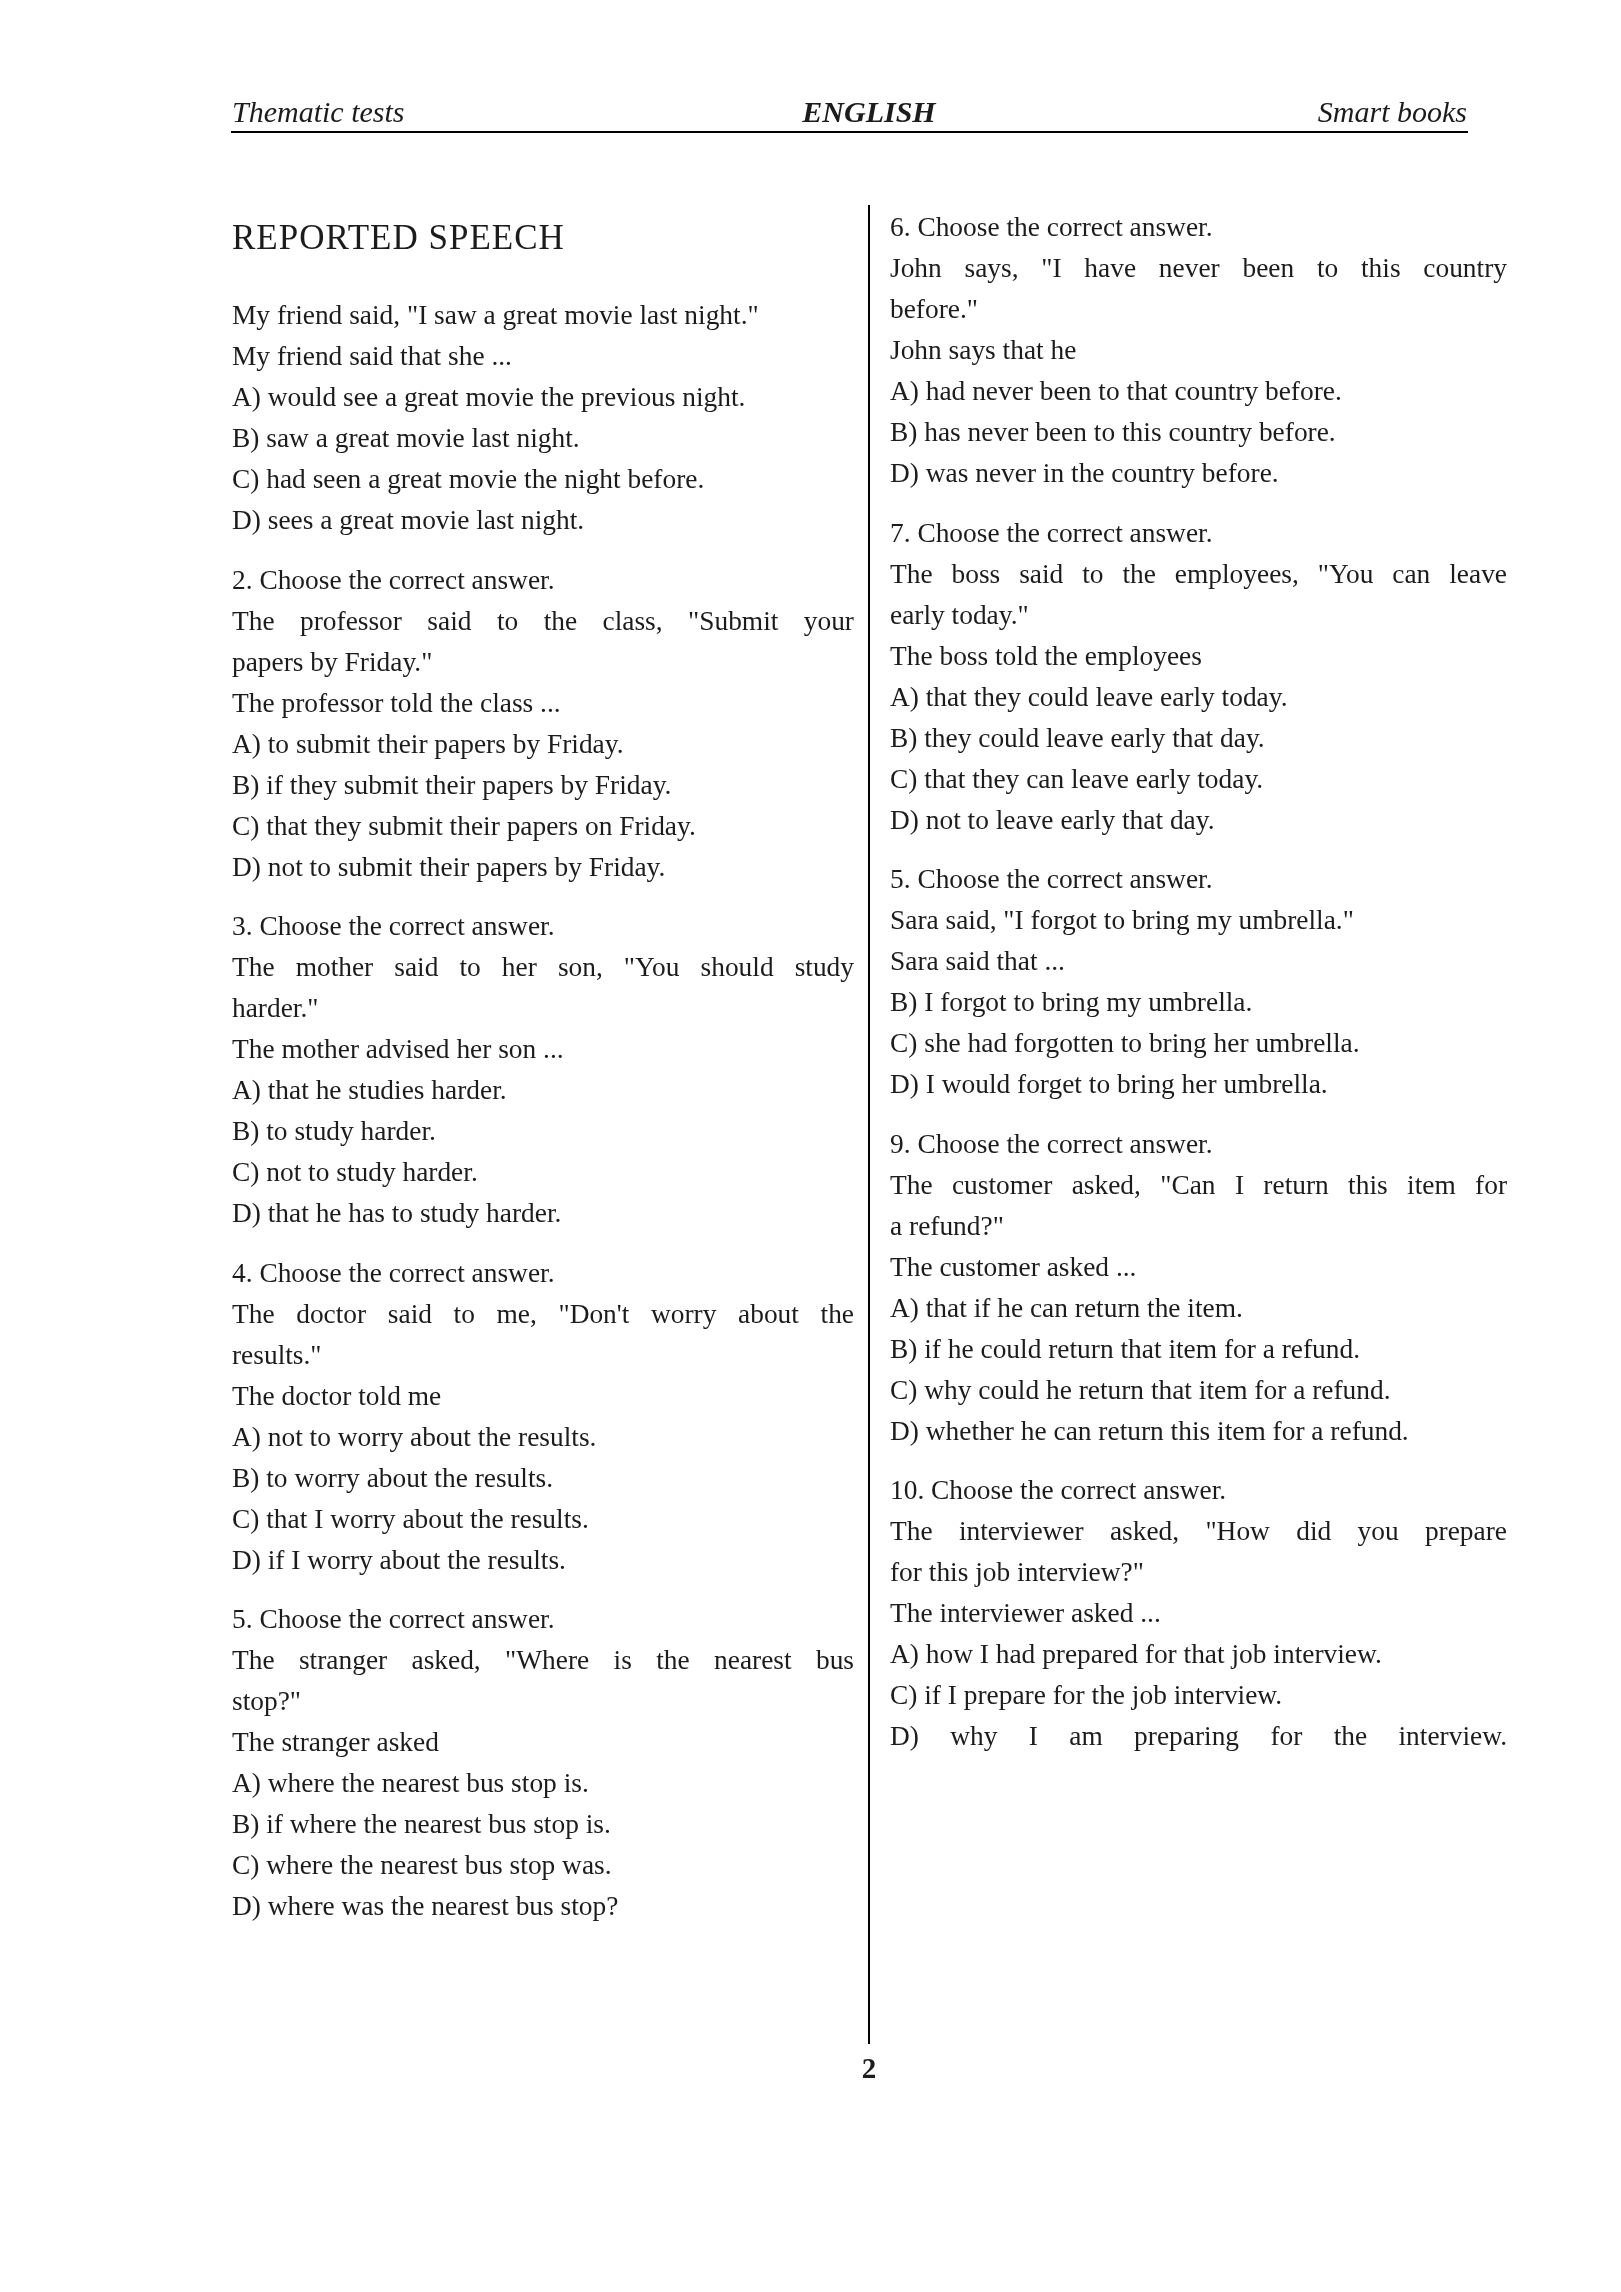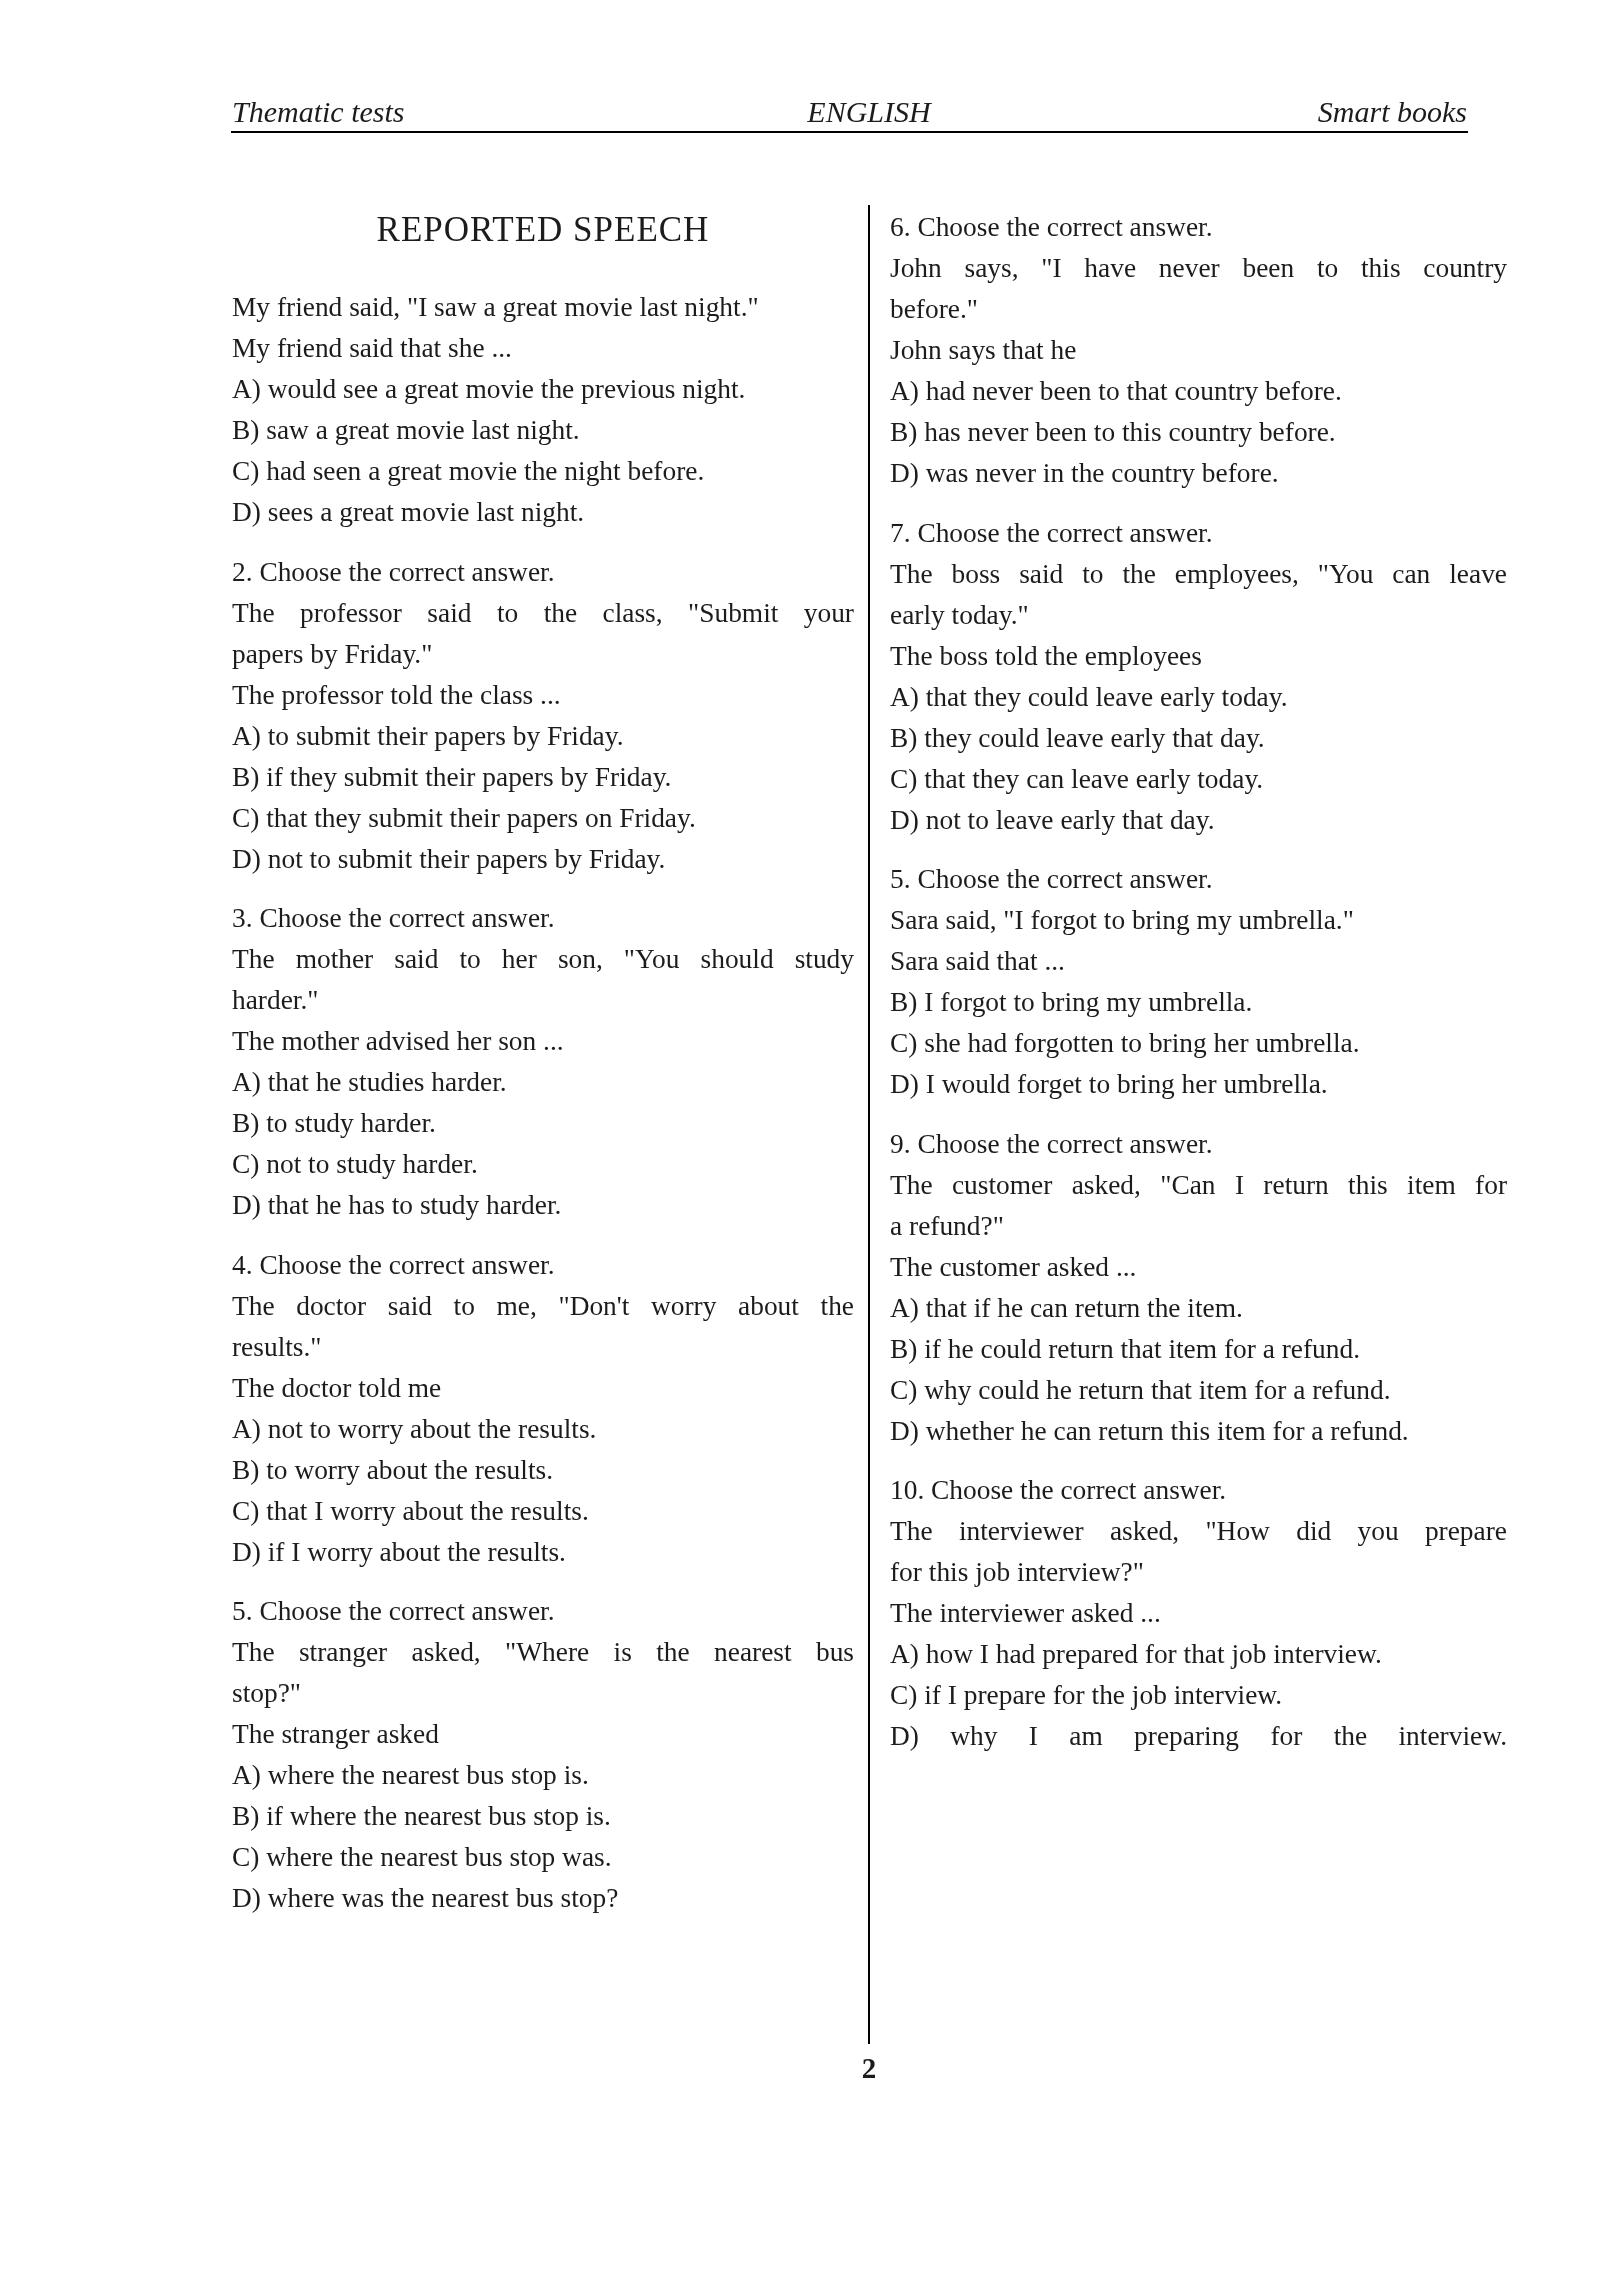--- a/index.html
+++ b/index.html
@@ -7,34 +7,34 @@
     position:relative;
     width:1621px; height:2293px;
     background:#ffffff;
     font-family:"Liberation Serif","DejaVu Serif",serif;
     color:#1c1c1c;
     overflow:hidden;
   }
   
   .hdr-left  { position:absolute; top:95px;  left:232px;  font-style:italic; font-size:30px; }
   .hdr-center{ position:absolute; top:95px;  left:869px;  transform:translateX(-50%);
-               font-style:italic; font-weight:normal; font-size:30px; }
+               font-style:italic; font-weight:bold; font-size:30px; }
   .hdr-right { position:absolute; top:95px;  right:154px; font-style:italic; font-size:30px; }
   .hdr-rule  { position:absolute; left:231px; top:131px; width:1237px; height:2px; background:#000; }
   
   .col-divider { position:absolute; left:868px; top:205px; width:2px; height:1839px; background:#000; }
   
   .col { position:absolute; }
   .col-left  { left:232px; top:208px; width:622px; }
   .col-right { left:890px; top:207px; width:617px; }
   .doc-title {
-    text-align:center;
+    text-align:left;
     font-size:35px; line-height:43px;
     font-weight:normal;
-    margin:0 0 36px 0;
+    margin:8px 0 36px 0;
     letter-spacing:1px;
   }
   .question { margin-bottom:18.6px; }
   .ln {
     font-size:27.4px;
     line-height:41px;
     white-space:nowrap;
     text-align:left;
   }
   .ln.jf {

